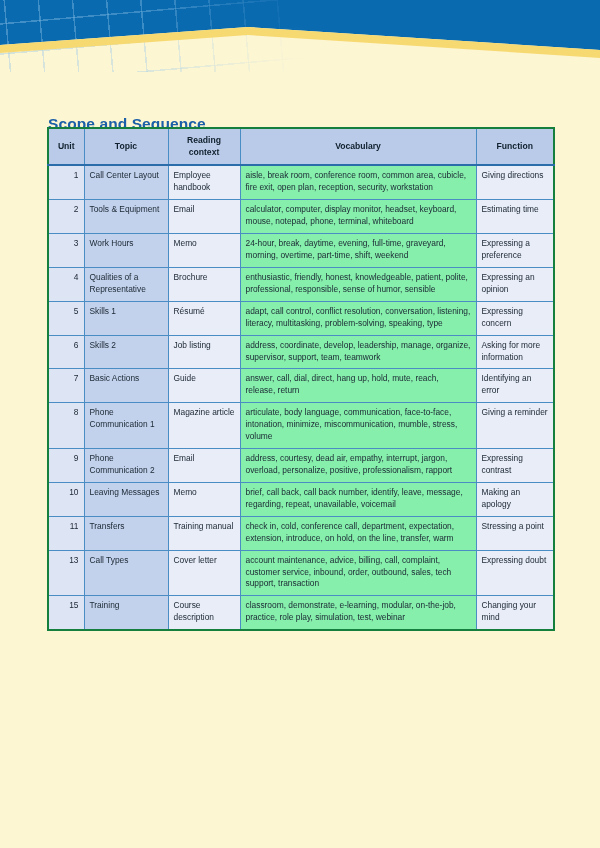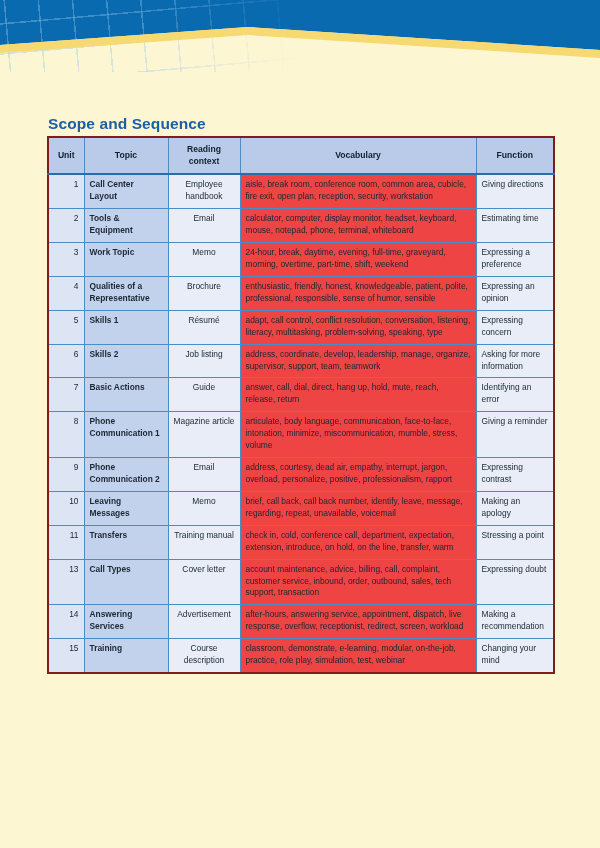--- a/index.html
+++ b/index.html
@@ -63,25 +63,25 @@
     font-weight: bold;
     color: #1a5fa8;
     letter-spacing: .1px;
     margin-top: 26px;
   }
 
   
   #sstable {
     position: absolute;
     left: 47px;
-    top: 136px;
+    top: 127px;
     width: 506px;
     border-collapse: collapse;
     table-layout: fixed;
-    border: 2px solid #7f1d1d;
+    border: 2px solid #15803d;
     font-size: 8.4px;
     color: #1b2733;
   }
   #sstable col.c-unit { width: 36px; }
   #sstable col.c-topic { width: 84px; }
   #sstable col.c-read { width: 72px; }
   #sstable col.c-vocab { width: 236px; }
   #sstable col.c-func { width: 78px; }
 
   #sstable th, #sstable td {
@@ -99,23 +99,23 @@
     padding: 5px 4px 6px 4px;
     color: #10202e;
     border-bottom: 2px solid #2b6cab;
   }
 
   td.unit {
     background: #dde4f3;
     text-align: right;
     padding-right: 7px;
   }
-  td.topic { background: #c3d2ec; font-weight: bold; }
-  td.read  { background: #e8edf8; text-align: center; }
-  td.vocab { background: #ef4444; }
+  td.topic { background: #c3d2ec; }
+  td.read  { background: #e8edf8; }
+  td.vocab { background: #86efac; }
   td.func  { background: #e8edf8; }
 
   tr.last td { border-bottom: none; }
 </style>
 </head>
 <body>
 
 <div id="banner">
   <div class="blue"></div>
   <div class="grid"></div>
@@ -151,21 +151,21 @@
       </tr>
       <tr>
         <td class="unit">2</td>
         <td class="topic">Tools &amp; Equipment</td>
         <td class="read">Email</td>
         <td class="vocab">calculator, computer, display monitor, headset, keyboard, mouse, notepad, phone, terminal, whiteboard</td>
         <td class="func">Estimating time</td>
       </tr>
       <tr>
         <td class="unit">3</td>
-        <td class="topic">Work Topic</td>
+        <td class="topic">Work Hours</td>
         <td class="read">Memo</td>
         <td class="vocab">24-hour, break, daytime, evening, full-time, graveyard, morning, overtime, part-time, shift, weekend</td>
         <td class="func">Expressing a preference</td>
       </tr>
       <tr>
         <td class="unit">4</td>
         <td class="topic">Qualities of a Representative</td>
         <td class="read">Brochure</td>
         <td class="vocab">enthusiastic, friendly, honest, knowledgeable, patient, polite, professional, responsible, sense of humor, sensible</td>
         <td class="func">Expressing an opinion</td>
@@ -218,27 +218,20 @@
         <td class="read">Training manual</td>
         <td class="vocab">check in, cold, conference call, department, expectation, extension, introduce, on hold, on the line, transfer, warm</td>
         <td class="func">Stressing a point</td>
       </tr>
       <tr>
         <td class="unit">13</td>
         <td class="topic">Call Types</td>
         <td class="read">Cover letter</td>
         <td class="vocab">account maintenance, advice, billing, call, complaint, customer service, inbound, order, outbound, sales, tech support, transaction</td>
         <td class="func">Expressing doubt</td>
-      </tr>
-      <tr>
-        <td class="unit">14</td>
-        <td class="topic">Answering Services</td>
-        <td class="read">Advertisement</td>
-        <td class="vocab">after-hours, answering service, appointment, dispatch, live response, overflow, receptionist, redirect, screen, workload</td>
-        <td class="func">Making a recommendation</td>
       </tr>
       <tr class="last">
         <td class="unit">15</td>
         <td class="topic">Training</td>
         <td class="read">Course description</td>
         <td class="vocab">classroom, demonstrate, e-learning, modular, on-the-job, practice, role play, simulation, test, webinar</td>
         <td class="func">Changing your mind</td>
       </tr>
     </tbody>
 </table>

